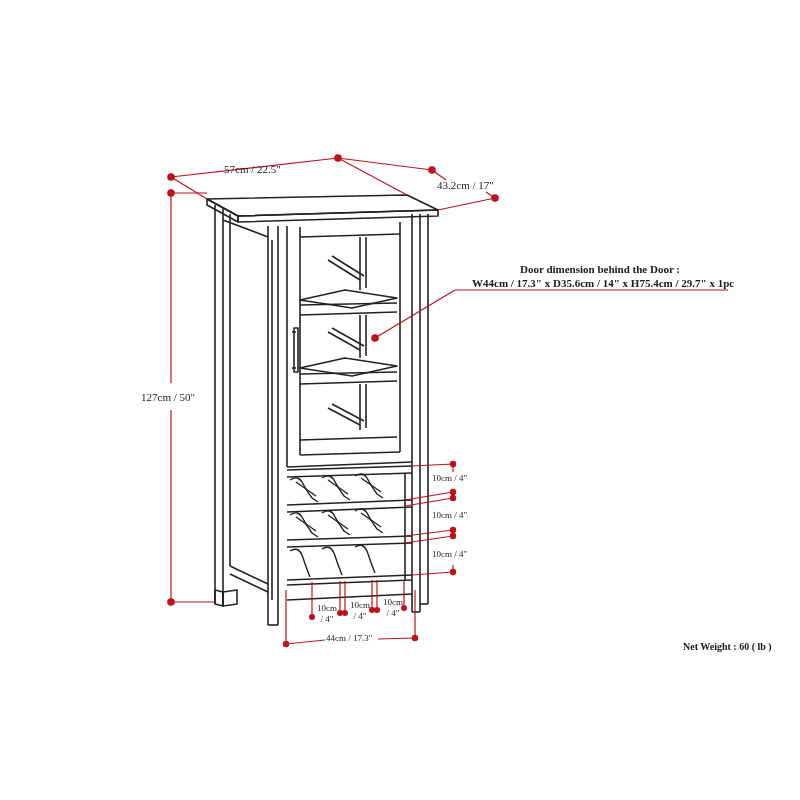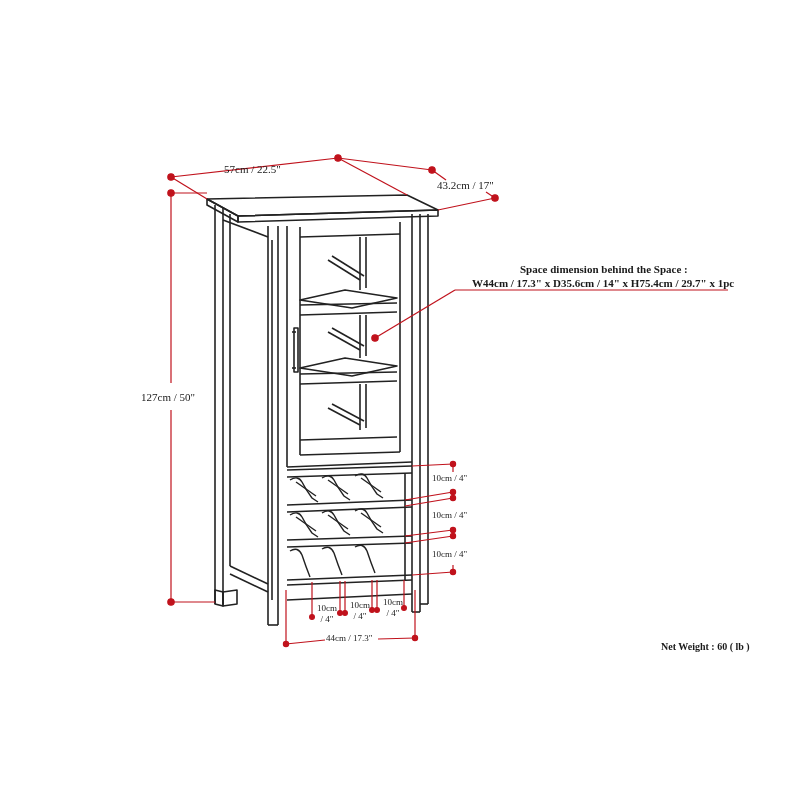--- a/index.html
+++ b/index.html
@@ -173,30 +173,30 @@
       <circle cx="286" cy="644" r="2.6"></circle>
       <circle cx="415" cy="638" r="2.6"></circle>
     </g>
   </svg>
 
   
   <div class="lbl sz11" style="left:224px; top:164px;">57cm / 22.5"</div>
   <div class="lbl sz11" style="left:437px; top:180px;">43.2cm / 17"</div>
   <div class="lbl sz11" style="left:141px; top:392px; background:#fff;">127cm / 50"</div>
 
-  <div class="lbl bold sz11" style="left:520px; top:264px;">Space dimension behind the Space :</div>
+  <div class="lbl bold sz11" style="left:520px; top:264px;">Door dimension behind the Door :</div>
   <div class="lbl bold sz11" style="left:472px; top:278px;">W44cm / 17.3" x D35.6cm / 14" x H75.4cm / 29.7" x 1pc</div>
 
   <div class="lbl sz9" style="left:432px; top:474px;">10cm / 4"</div>
   <div class="lbl sz9" style="left:432px; top:511px;">10cm / 4"</div>
   <div class="lbl sz9" style="left:432px; top:550px;">10cm / 4"</div>
 
   <div class="lbl sz9 center" style="left:314px; top:604px; width:26px;">10cm</div>
   <div class="lbl sz9 center" style="left:314px; top:615px; width:26px;">/ 4"</div>
   <div class="lbl sz9 center" style="left:347px; top:601px; width:26px;">10cm</div>
   <div class="lbl sz9 center" style="left:347px; top:612px; width:26px;">/ 4"</div>
   <div class="lbl sz9 center" style="left:380px; top:598px; width:26px;">10cm</div>
   <div class="lbl sz9 center" style="left:380px; top:609px; width:26px;">/ 4"</div>
 
   <div class="lbl sz9" style="left:326px; top:634px;">44cm / 17.3"</div>
 
-  <div class="lbl bold sz10" style="left:661px; top:642px;">Net Weight : 60 ( lb )</div>
+  <div class="lbl bold sz10" style="left:683px; top:642px;">Net Weight : 60 ( lb )</div>
 </div>
 
 </body></html>

